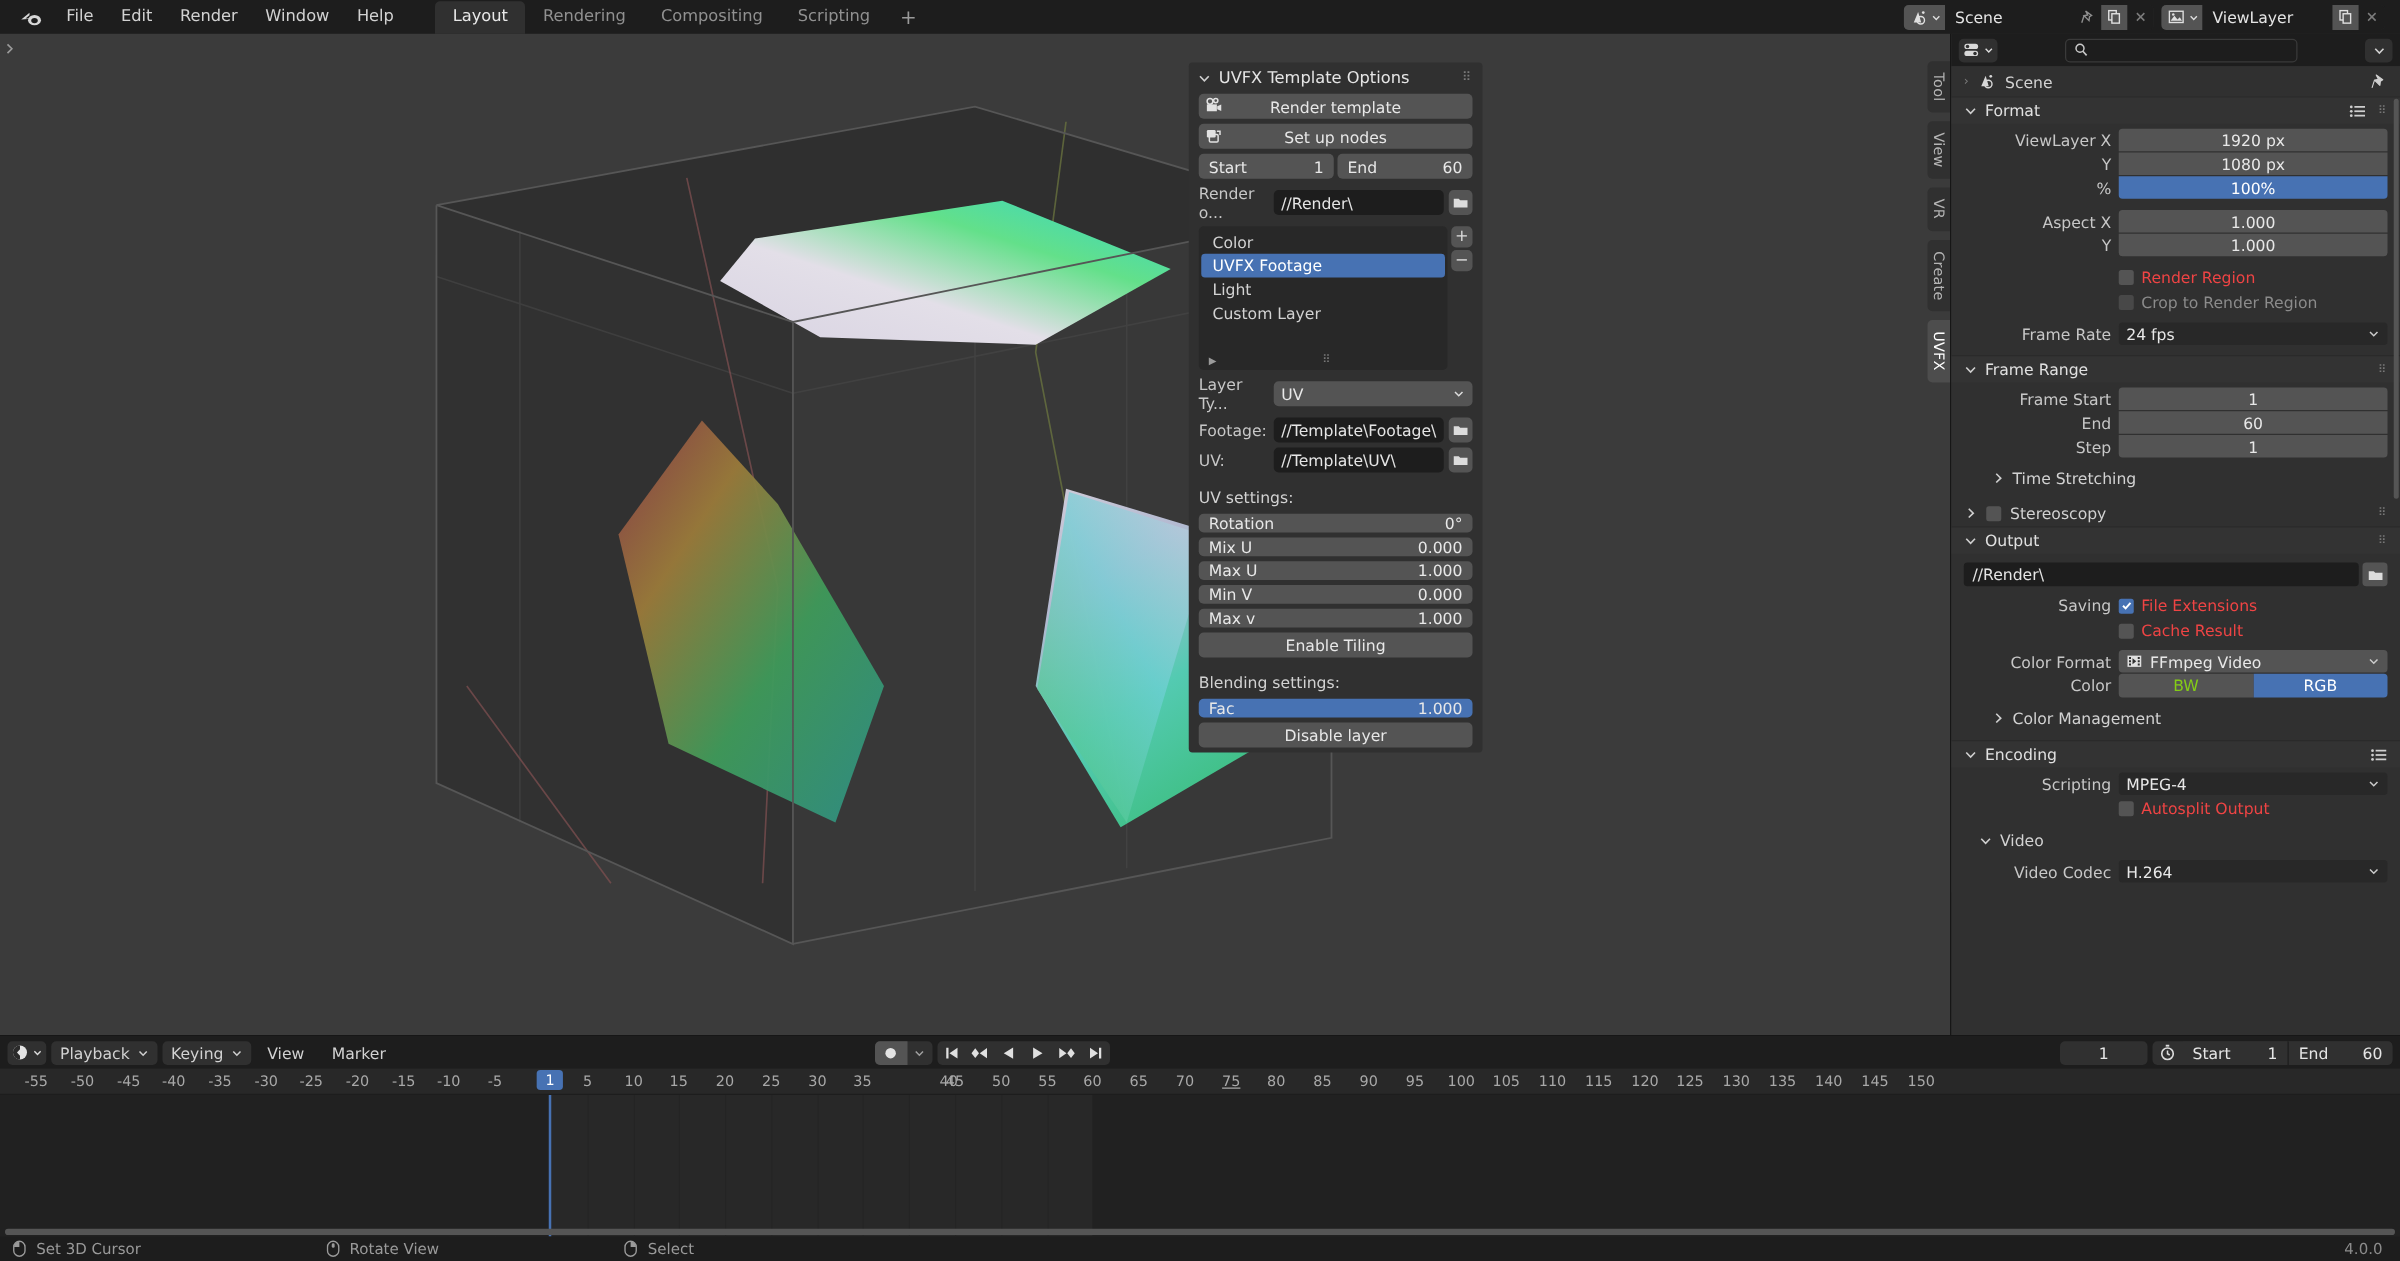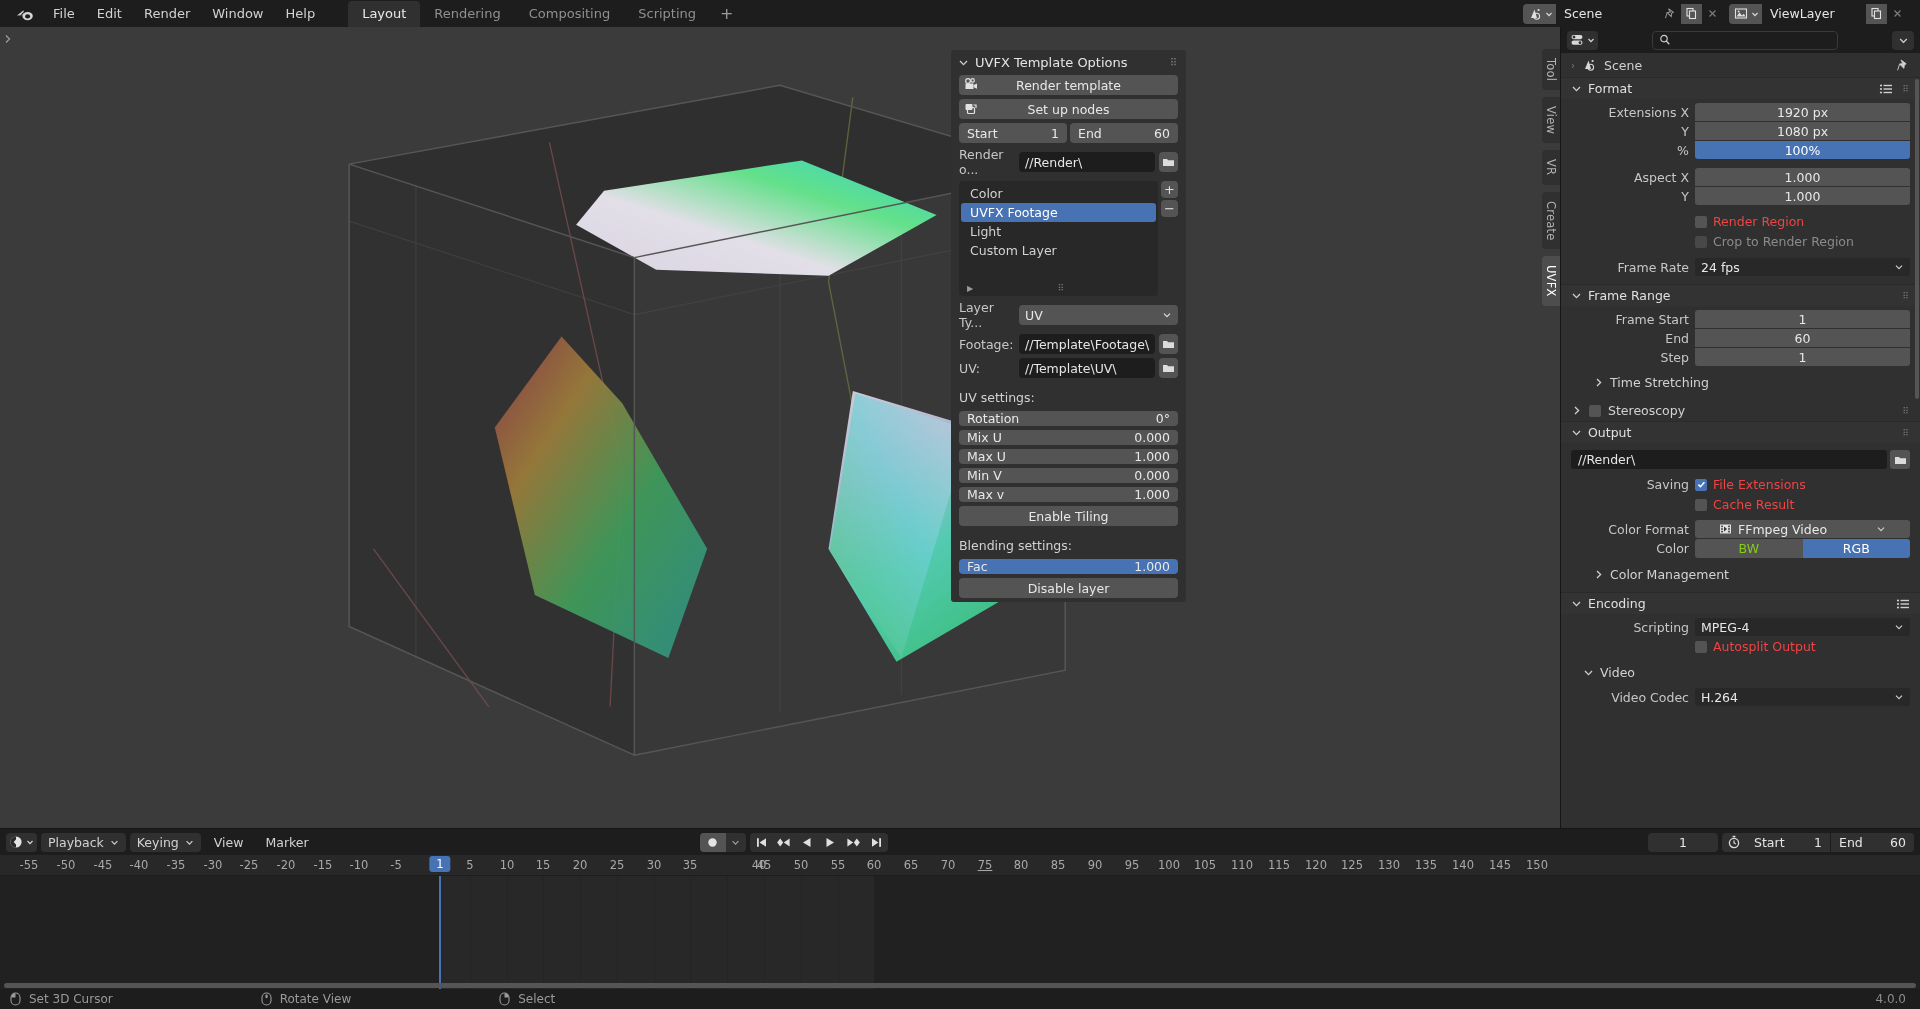--- a/index.html
+++ b/index.html
@@ -127,21 +127,21 @@
   .prow { display: flex; align-items: center; height: 18px; gap: 6px; }
   .prow .pl { flex: 0 0 118px; text-align: right; font-size: 12.5px; color: #c7c7c7; }
   .prow .pv {
     flex: 1; background: #545454; height: 18px; border-radius: 3px; display: flex; align-items: center;
     justify-content: center; font-size: 12.5px; color: #e8e8e8;
   }
   .prow .pv.blue { background: #4772b3; color: #fff; }
   .prow .pv.stack-top { border-radius: 3px 3px 0 0; }
   .prow .pv.stack-mid { border-radius: 0; }
   .prow .pv.stack-bot { border-radius: 0 0 3px 3px; }
-  .prow .pv.dropdown { background: #545454; justify-content: flex-start; padding: 0 24px; }
+  .prow .pv.dropdown { background: #545454; justify-content: flex-start; padding: 0 6px; }
   .prow .pv.dark-dd { background: #282828; justify-content: flex-start; padding: 0 6px; }
   .pv-chev { margin-left: auto; font-size: 9px; color: #ccc; }
   .checkrow { display: flex; align-items: center; height: 19px; gap: 6px; }
   .checkrow .pl { flex: 0 0 118px; text-align: right; font-size: 12.5px; color: #c7c7c7; }
   .cbox { width: 12px; height: 12px; border-radius: 2px; background: #545454; flex: 0 0 12px; }
   .cbox.on { background: #4772b3; display: flex; align-items: center; justify-content: center; }
   .cbox.dim { background: #484848; }
   .ctext { font-size: 12.5px; color: #ef4444; }
   .ctext.dim { color: #8b8b8b; }
   .outpath {
@@ -578,21 +578,21 @@
                     <rect x="4.5" y="5.3" width="8.5" height="1.4" fill="#cfcfcf"></rect>
                     <circle cx="2" cy="9.5" r="1.1" fill="#cfcfcf"></circle>
                     <rect x="4.5" y="8.8" width="8.5" height="1.4" fill="#cfcfcf"></rect>
                   </svg>
               </span>
               <span class="grip">⠿</span>
             </span>
           </div>
           <div class="panel-body">
             <div class="prow">
-              <span class="pl">Extensions X</span>
+              <span class="pl">ViewLayer X</span>
               <span class="pv stack-top">1920 px</span>
             </div>
             <div class="prow">
               <span class="pl">Y</span>
               <span class="pv stack-mid">1080 px</span>
             </div>
             <div class="prow">
               <span class="pl">%</span>
               <span class="pv stack-bot blue">100%</span>
             </div>

